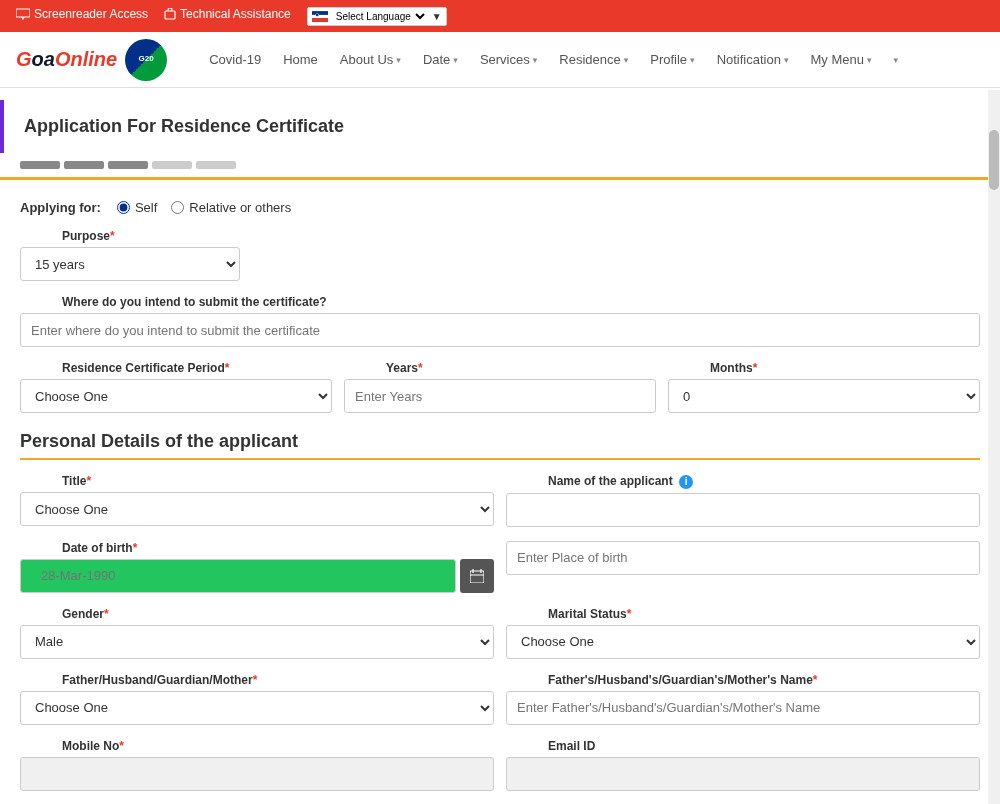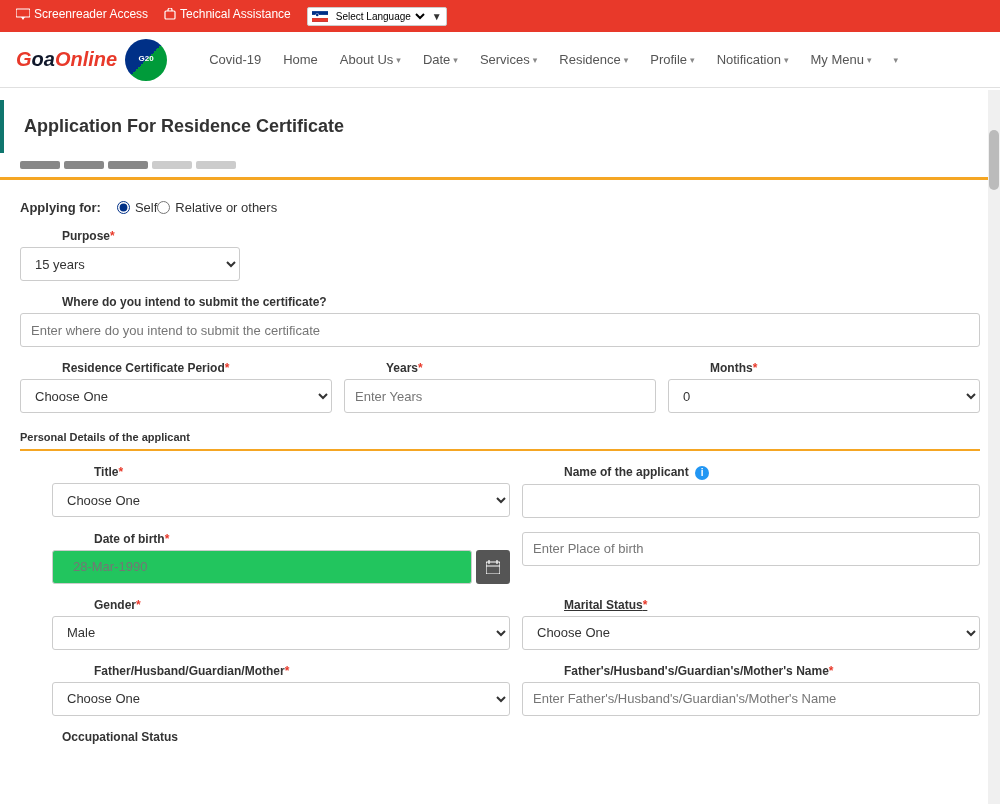--- a/index.html
+++ b/index.html
@@ -76,21 +76,21 @@
     }
     .nav-item {
       padding: 6px 10px; font-size: 13px; color: #555; cursor: pointer;
       white-space: nowrap; display: flex; align-items: center; gap: 3px;
     }
     .nav-chevron { font-size: 9px; color: #888; }
 
     
     .page-title-bar {
       background: white;
-      border-left: 4px solid #0f766e;
+      border-left: 4px solid #6d28d9;
       padding: 16px 20px;
       margin: 12px 0 0 0;
     }
     .page-title-bar h1 {
       font-size: 18px; font-weight: 600; color: #333;
     }
 
     .progress-bar-area {
       display: flex; gap: 4px; padding: 8px 20px;
       background: white;
@@ -104,21 +104,21 @@
     .form-container {
       background: white;
       padding: 20px;
       border-top: 3px solid #f5a623;
     }
 
     .applying-row {
       display: flex; align-items: center; gap: 16px; margin-bottom: 14px;
     }
     .applying-label { font-weight: 600; font-size: 13px; }
-    .radio-group { display: flex; align-items: flex-start; }
+    .radio-group { display: flex; align-items: flex-start; gap: 14px; }
     .radio-option { display: flex; align-items: center; gap: 5px; cursor: pointer; font-size: 13px; }
     .radio-option input[type=radio] { accent-color: #003087; }
 
     .field-group { margin-bottom: 14px; }
     .field-label {
       display: block; font-size: 12px; font-weight: 600; color: #333; margin-bottom: 4px; padding-left: 42px;
     }
     .field-label .req { color: #e8392a; }
     .field-label .info-icon {
       display: inline-flex; align-items: center; justify-content: center;
@@ -131,34 +131,34 @@
       width: 100%; padding: 6px 10px; border: 1px solid #ccc; border-radius: 3px;
       font-size: 13px; color: #333; background: white; outline: none;
       height: 34px;
     }
     select.form-control { cursor: pointer; }
 
     .row-3col {
       display: grid; grid-template-columns: 1fr 1fr 1fr; gap: 12px; margin-bottom: 14px;
     }
     .row-2col {
-      display: grid; grid-template-columns: 1fr 1fr; gap: 12px; margin-bottom: 14px; margin-left: 32px;
+      display: grid; grid-template-columns: 1fr 1fr; gap: 12px; margin-bottom: 14px;
     }
 
     .date-field { display: flex; gap: 4px; }
     .date-field input { flex: 1; background: #f5f5f5; }
     .calendar-btn {
       width: 34px; height: 34px; background: #555; color: white;
       border: none; border-radius: 3px; cursor: pointer;
       display: flex; align-items: center; justify-content: center; font-size: 14px;
     }
 
     
     .section-header {
-      font-size: 11px; font-weight: 600; color: #333; margin: 18px 0 14px 0;
+      font-size: 18px; font-weight: 600; color: #333; margin: 18px 0 14px 0;
       padding-bottom: 6px;
       border-bottom: 2px solid #f5a623;
     }
 
     
     .page-wrapper {
       max-width: 1000px; margin: 0 auto; background: white;
       min-height: 804px; position: relative; overflow: hidden;
     }
     .scrollbar-track {
@@ -377,21 +377,21 @@
       <div class="field-group" style="margin-bottom:0;">
         <label class="field-label">
           <span>Gender</span><span class="req">*</span>
         </label>
         <select class="form-control">
           <option selected="">Male</option>
           <option>Female</option>
           <option>Transgender</option>
         </select>
       </div>
-      <div class="field-group" style="margin-bottom:0;text-decoration:underline;">
+      <div class="field-group" style="margin-bottom:0;">
         <label class="field-label">
           <span>Marital Status</span><span class="req">*</span>
         </label>
         <select class="form-control">
           <option>Choose One</option>
           <option>Single</option><option>Married</option><option>Divorced</option><option>Widowed</option>
         </select>
       </div>
     </div>
 
@@ -406,20 +406,32 @@
         </select>
       </div>
       <div class="field-group" style="margin-bottom:0;">
         <label class="field-label">
           <span>Father's/Husband's/Guardian's/Mother's Name</span><span class="req">*</span>
         </label>
         <input type="text" class="form-control" placeholder="Enter Father's/Husband's/Guardian's/Mother's Name" style="">
       </div>
     </div>
 
+    <div class="row-2col" style="margin-top:14px;">
+      <div class="field-group" style="margin-bottom:0;">
+        <label class="field-label">
+          <span>Mobile No</span><span class="req">*</span>
+        </label>
+        <input type="text" class="form-control" style="background: rgb(240, 240, 240);">
+      </div>
+      <div class="field-group" style="margin-bottom:0;">
+        <label class="field-label">Email ID</label>
+        <input type="text" class="form-control" style="background: rgb(240, 240, 240);">
+      </div>
+    </div>
 
     <div class="field-group" style="margin-top:14px; max-width: 220px;">
       <label class="field-label">Occupational Status</label>
 
     </div>
 
   </div>
 
   <div class="scrollbar-track">
     <div class="scrollbar-thumb"></div>

